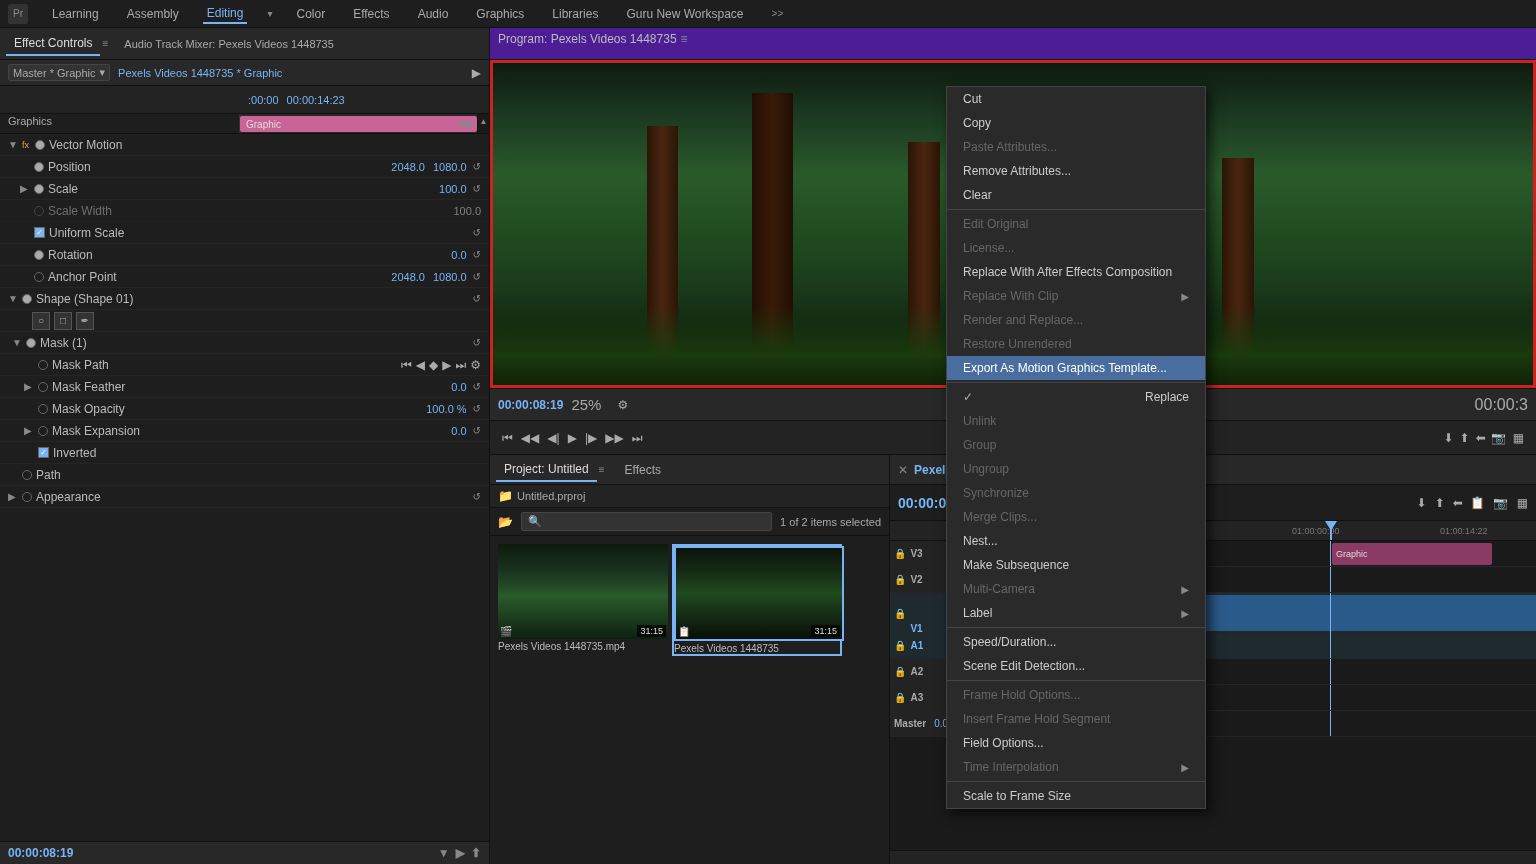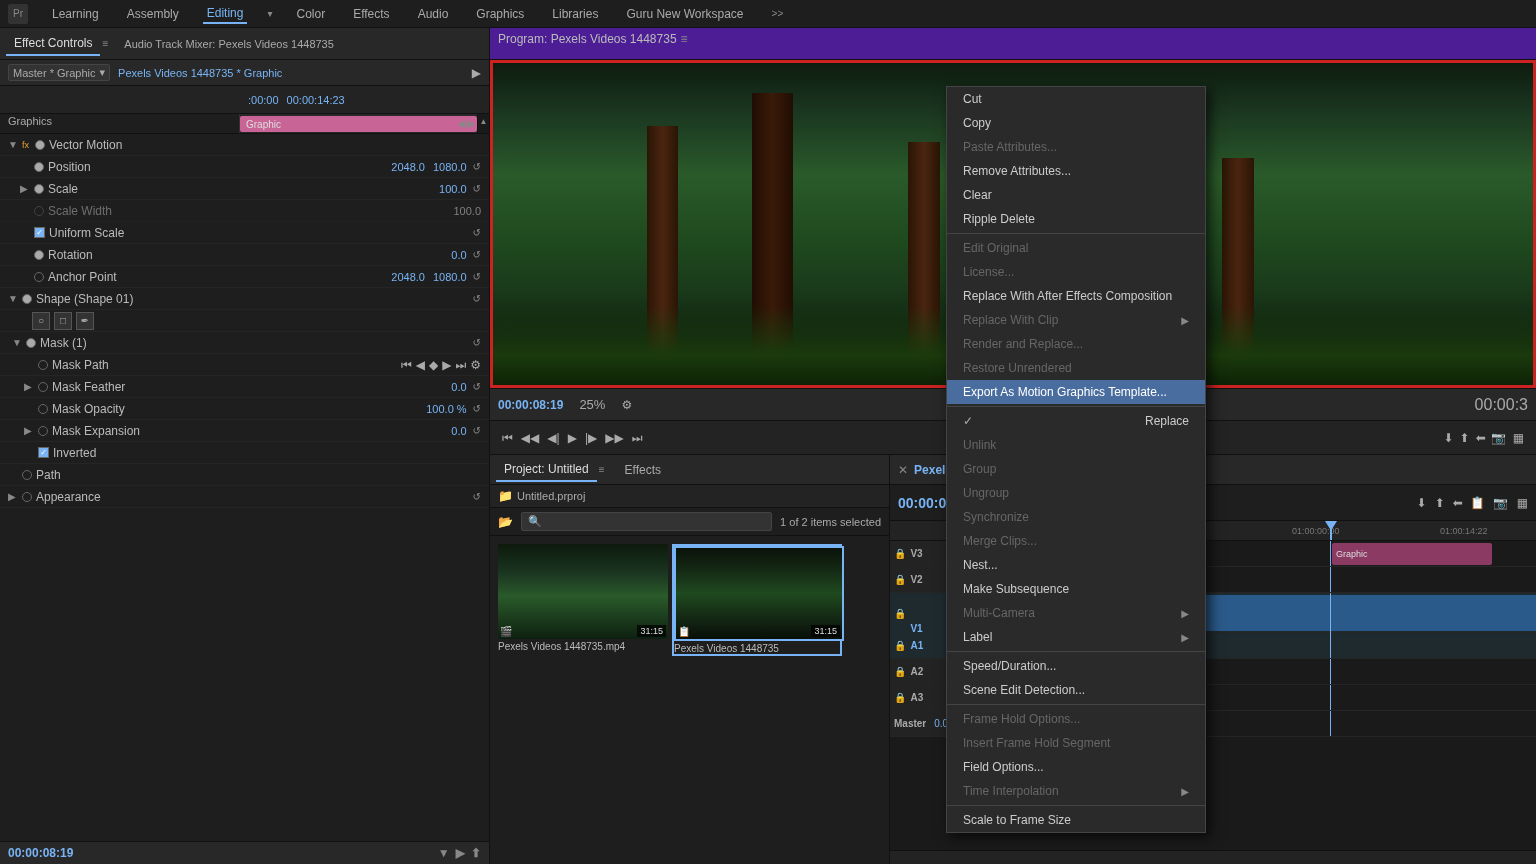--- a/index.html
+++ b/index.html
@@ -971,21 +971,21 @@
         <div style="position:absolute; bottom:0; left:55%; width:5%; height:85%; background:linear-gradient(90deg,#200e03,#3a1a08,#200e03);"></div>
         <div style="position:absolute; bottom:0; left:70%; width:3%; height:70%; background:linear-gradient(90deg,#2a1505,#4a2510,#2a1505);"></div>
 
         <div style="position:absolute; bottom:0; left:0; right:0; height:25%; background:linear-gradient(180deg, transparent, #1a3a0d 60%, #0d2005);"></div>
         <div class="red-border"></div>
       </div>
     </div>
 
     <div class="program-controls">
       <span class="prog-time">00:00:08:19</span>
-      <span style="color:#aaa; font-size:13px; margin-left:8px;">25%</span>
+      <span style="color:#aaa; font-size:15px; ">25%</span>
       <span class="prog-ctrl-btn" style="margin-left:8px;">⚙</span>
       <span class="prog-quality">Full</span>
       <span style="color:#888;cursor:pointer;">▾</span>
       <span style="margin-left:auto; color:#aaa; font-size:16px;">00:00:3</span>
     </div>
 
     <div style="background:#232323; display:flex; align-items:center; gap:8px; padding:4px 12px; border-top:1px solid #111; height:34px;">
       <span style="color:#aaa; cursor:pointer;">⏮</span>
       <span style="color:#aaa; cursor:pointer;">◀◀</span>
       <span style="color:#aaa; cursor:pointer;">◀|</span>
@@ -1212,23 +1212,20 @@
     </div>
   <div class="cm-item disabled">
       <span>Paste Attributes...</span>
     </div>
   <div class="cm-item">
       <span>Remove Attributes...</span>
     </div>
   <div class="cm-item">
       <span>Clear</span>
     </div>
-  <div class="cm-item">
-      <span>Ripple Delete</span>
-    </div>
   <div class="cm-separator"></div>
   <div class="cm-item disabled">
       <span>Edit Original</span>
     </div>
   <div class="cm-item disabled">
       <span>License...</span>
     </div>
   <div class="cm-item">
       <span>Replace With After Effects Composition</span>
     </div>

